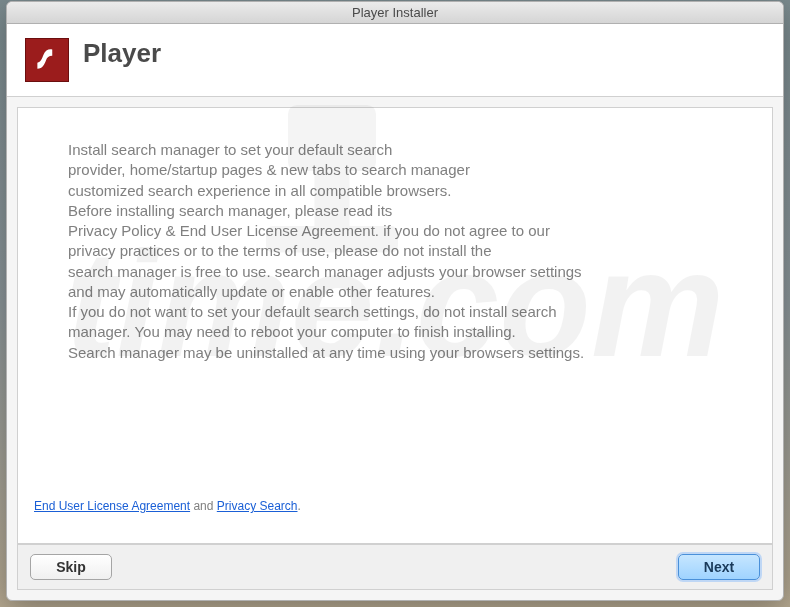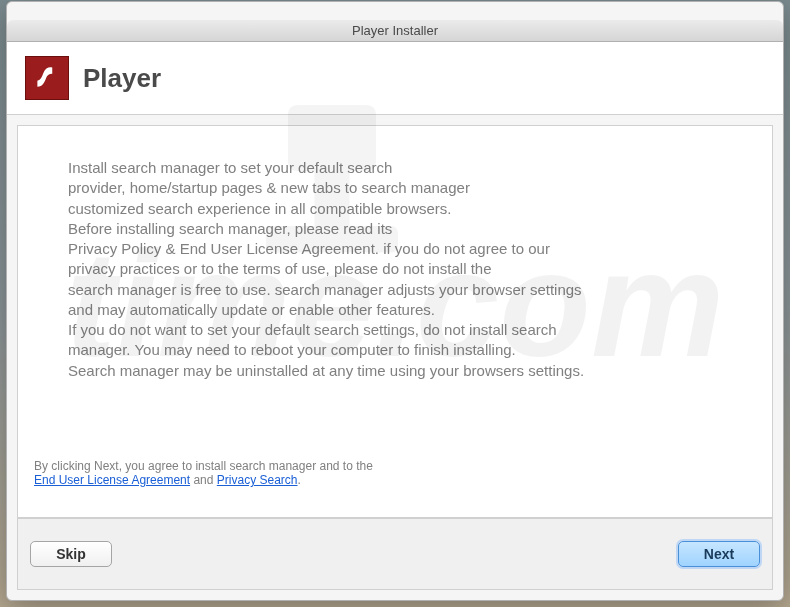--- a/index.html
+++ b/index.html
@@ -52,28 +52,27 @@
     .titlebar {
       height: 22px;
       background: linear-gradient(to bottom, #ebebeb, #d5d5d5);
       border-bottom: 1px solid #b0b0b0;
       display: flex;
       align-items: center;
       justify-content: center;
       font-size: 13px;
       color: #4a4a4a;
       border-radius: 6px 6px 0 0;
-      margin-top: 18px;
     }
     .header {
       background: #ffffff;
       border-bottom: 1px solid #d0d0d0;
       padding: 14px 18px;
       display: flex;
-      align-items: center;
+      align-items: flex-start;
       gap: 14px;
     }
     .logo {
       width: 44px;
       height: 44px;
       background: #9b1c1c;
       border: 1px solid #6b0e0e;
       display: flex;
       align-items: center;
       justify-content: center;
@@ -114,21 +113,21 @@
       text-decoration: underline;
       margin-top: 12px;
     }
     .button-bar {
       background: #f0f0f0;
       border-top: 1px solid #d0d0d0;
       margin: 0 10px 10px 10px;
       border-left: 1px solid #d0d0d0;
       border-right: 1px solid #d0d0d0;
       border-bottom: 1px solid #d0d0d0;
-      padding: 22px 12px;
+      padding: 9px 12px;
       display: flex;
       justify-content: space-between;
       align-items: center;
     }
     .btn {
       min-width: 82px;
       height: 26px;
       border-radius: 5px;
       font-size: 14px;
       font-family: inherit;
@@ -182,21 +181,21 @@
 customized search experience in all compatible browsers.
 Before installing search manager, please read its
 Privacy Policy &amp; End User License Agreement. if you do not agree to our
 privacy practices or to the terms of use, please do not install the
 search manager is free to use. search manager adjusts your browser settings
 and may automatically update or enable other features.
 If you do not want to set your default search settings, do not install search
 manager. You may need to reboot your computer to finish installing.
 Search manager may be uninstalled at any time using your browsers settings.</div>
     <div class="footer-note">
-      <span>By clicking Next, you agree to install search manager and to the</span><br>
+      <br>
       <a href="#">End User License Agreement</a><span> and </span><a href="#">Privacy Search</a><span>.</span>
     </div>
   </div>
 
   <div class="button-bar">
     <button class="btn btn-skip">Skip</button>
     <button class="btn btn-next">Next</button>
   </div>
 
 </div>

